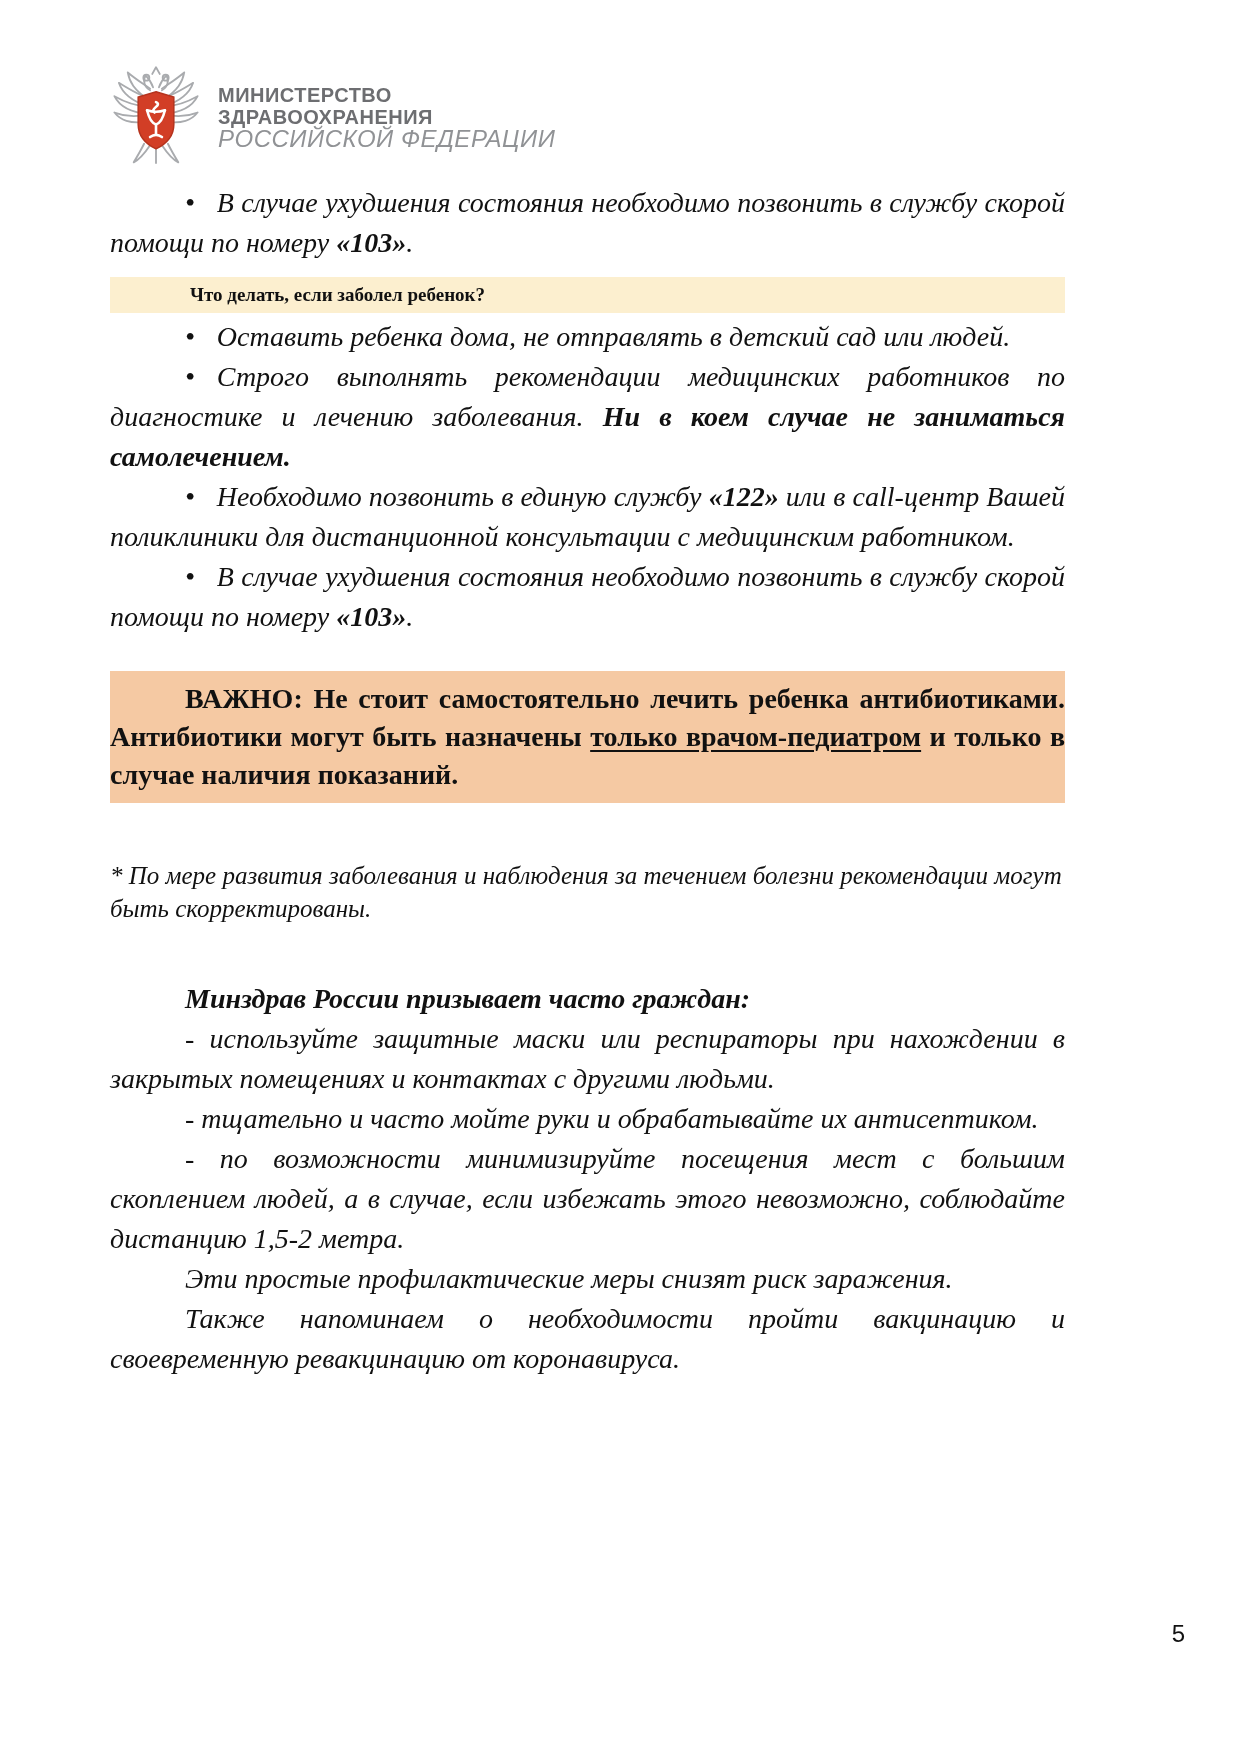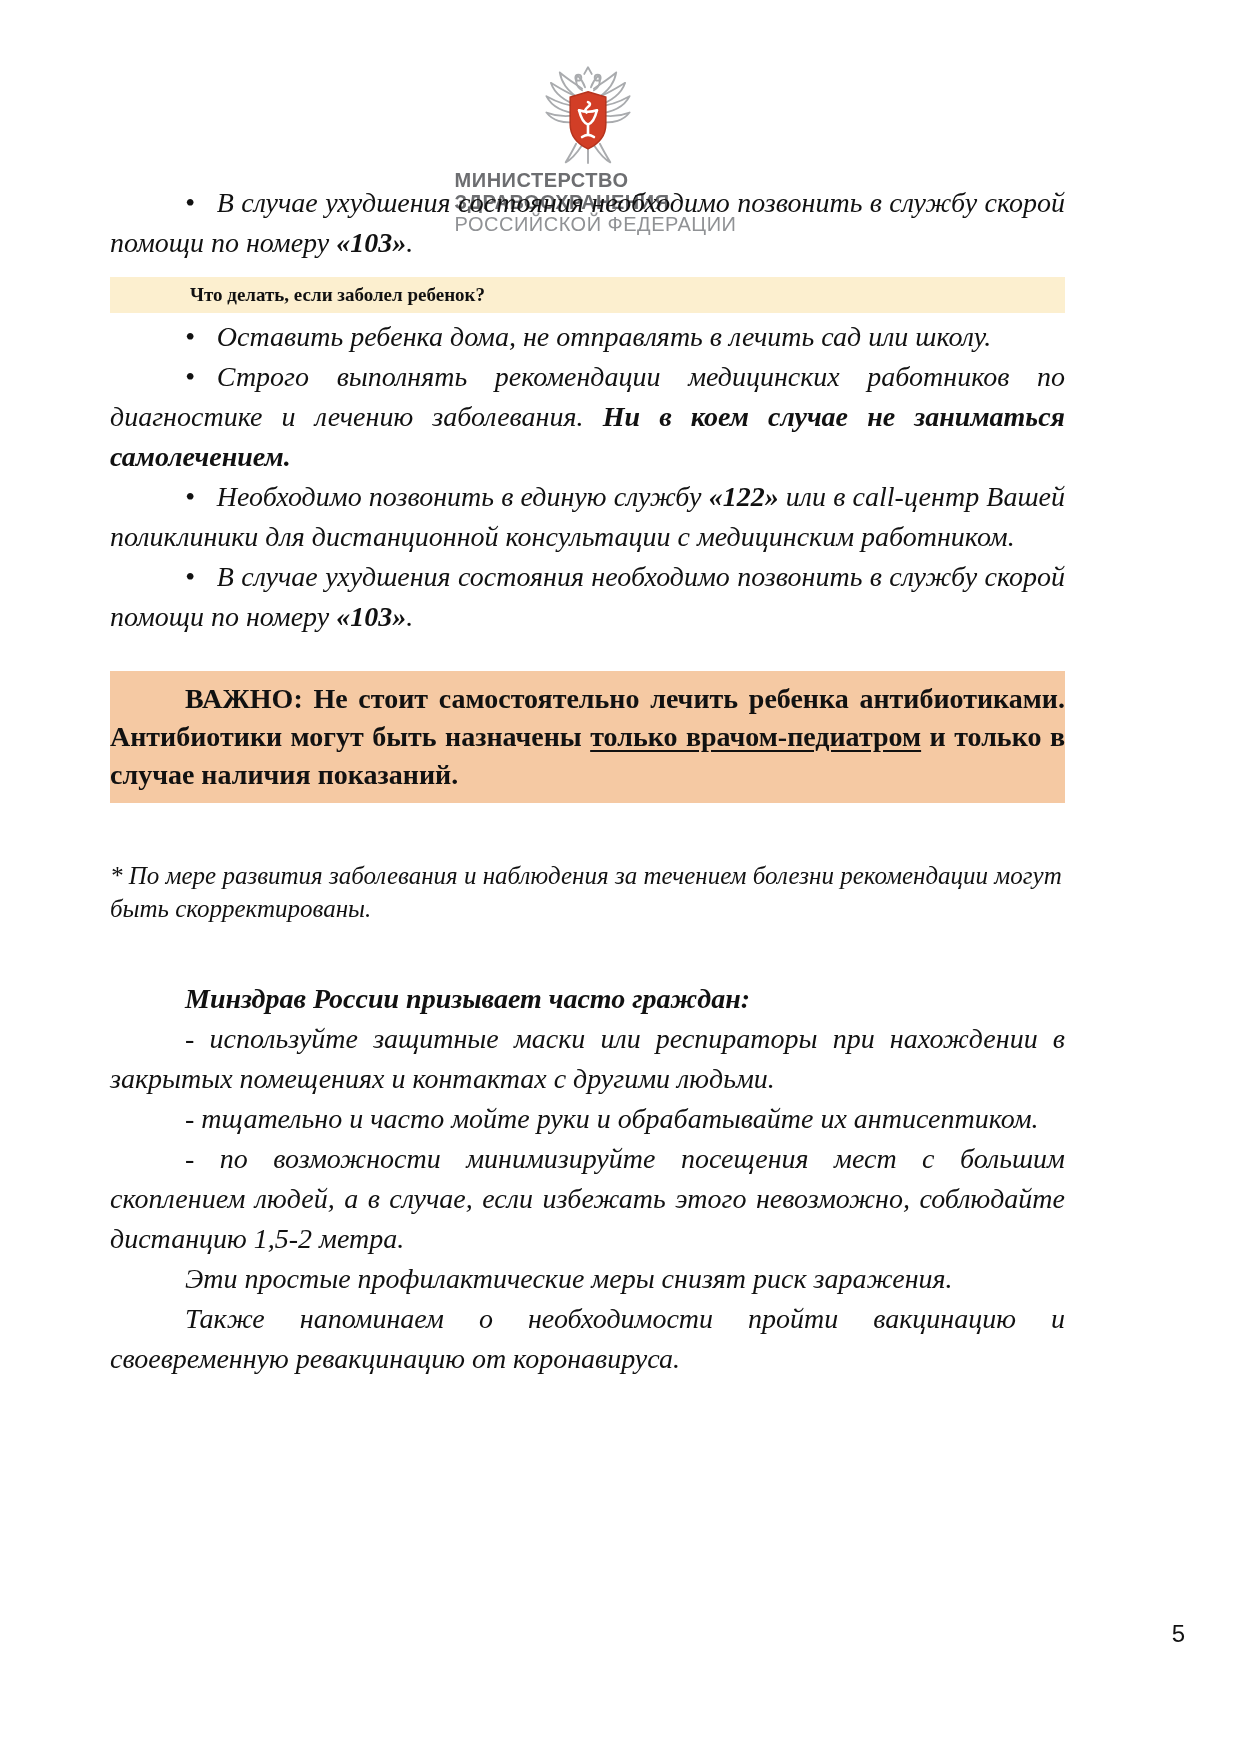--- a/index.html
+++ b/index.html
@@ -14,25 +14,25 @@
   html,body{margin:0;padding:0;background:#ffffff;}
   .page{
     position:relative;
     width:1241px;height:1754px;
     background:#ffffff;
     padding:65px 176px 0 110px;
     font-family:"Liberation Serif","DejaVu Serif",serif;
     color:#111111;
   }
   
-  .logo-row{display:flex;align-items:center;height:104px;margin-bottom:10px;flex-direction:column;}
+  .logo-row{display:flex;align-items:center;height:104px;margin-bottom:10px;}
   .emblem{width:92px;height:104px;flex:0 0 auto;}
   .logo-text{margin-left:16px;font-family:"Liberation Sans","DejaVu Sans",sans-serif;}
   .lt-bold{font-weight:bold;font-size:20px;line-height:22px;letter-spacing:0.5px;color:var(--logo-text-dark);}
-  .lt-light{font-size:20px;line-height:22px;letter-spacing:0.5px;color:var(--logo-text-light);}
+  .lt-light{font-size:24px;line-height:22px;letter-spacing:0.5px;color:var(--logo-text-light);font-style:italic;}
   
   .para{
     font-size:28px;line-height:40px;
     text-align:justify;text-indent:75px;
     margin:0;
     font-style:italic;
   }
   .bullet-glyph{padding-right:22px;}
   .bold{font-weight:bold;}
   .intro{margin-top:14px;}
@@ -100,21 +100,21 @@
       <div class="lt-bold">ЗДРАВООХРАНЕНИЯ</div>
       <div class="lt-light">РОССИЙСКОЙ ФЕДЕРАЦИИ</div>
     </div>
   </header>
 
   <p class="para intro"><span class="bullet-glyph">•</span><span><span>В случае ухудшения состояния необходимо позвонить в службу скорой помощи по номеру </span><span style="font-weight: bold;">«103»</span><span>.</span></span></p>
 
   <h2 class="section-title">Что делать, если заболел ребенок?</h2>
 
 
-  <p class="para"><span class="bullet-glyph">•</span><span><span>Оставить ребенка дома, не отправлять в лечить сад или школу.</span></span></p>
+  <p class="para"><span class="bullet-glyph">•</span><span><span>Оставить ребенка дома, не отправлять в детский сад или людей.</span></span></p>
 
   <p class="para"><span class="bullet-glyph">•</span><span><span>Строго выполнять рекомендации медицинских работников по диагностике и лечению заболевания. </span><span style="font-weight: bold;">Ни в коем случае не заниматься самолечением.</span></span></p>
 
   <p class="para"><span class="bullet-glyph">•</span><span><span>Необходимо позвонить в единую службу </span><span style="font-weight: bold;">«122»</span><span> или в call-центр Вашей поликлиники для дистанционной консультации с медицинским работником.</span></span></p>
 
   <p class="para"><span class="bullet-glyph">•</span><span><span>В случае ухудшения состояния необходимо позвонить в службу скорой помощи по номеру </span><span style="font-weight: bold;">«103»</span><span>.</span></span></p>
 
   <div class="important"><span style="font-weight: bold;">ВАЖНО: Не стоит самостоятельно лечить ребенка антибиотиками. Антибиотики могут быть назначены </span><u class="seg" style="font-weight: bold;">только врачом-педиатром</u><span style="font-weight: bold;"> и только в случае наличия показаний.</span></div>
 
   <p class="footnote">* По мере развития заболевания и наблюдения за течением болезни рекомендации могут быть скорректированы.</p>

